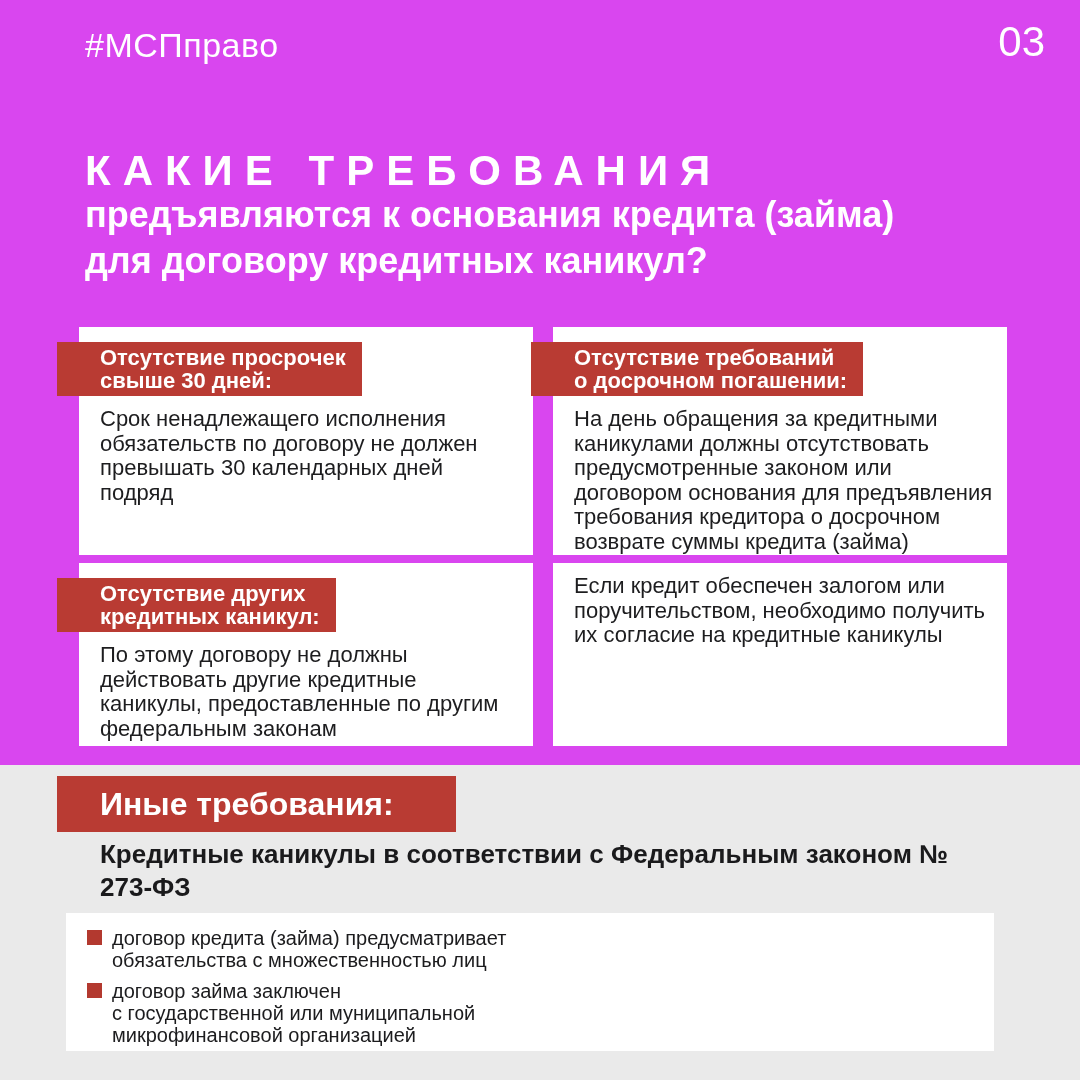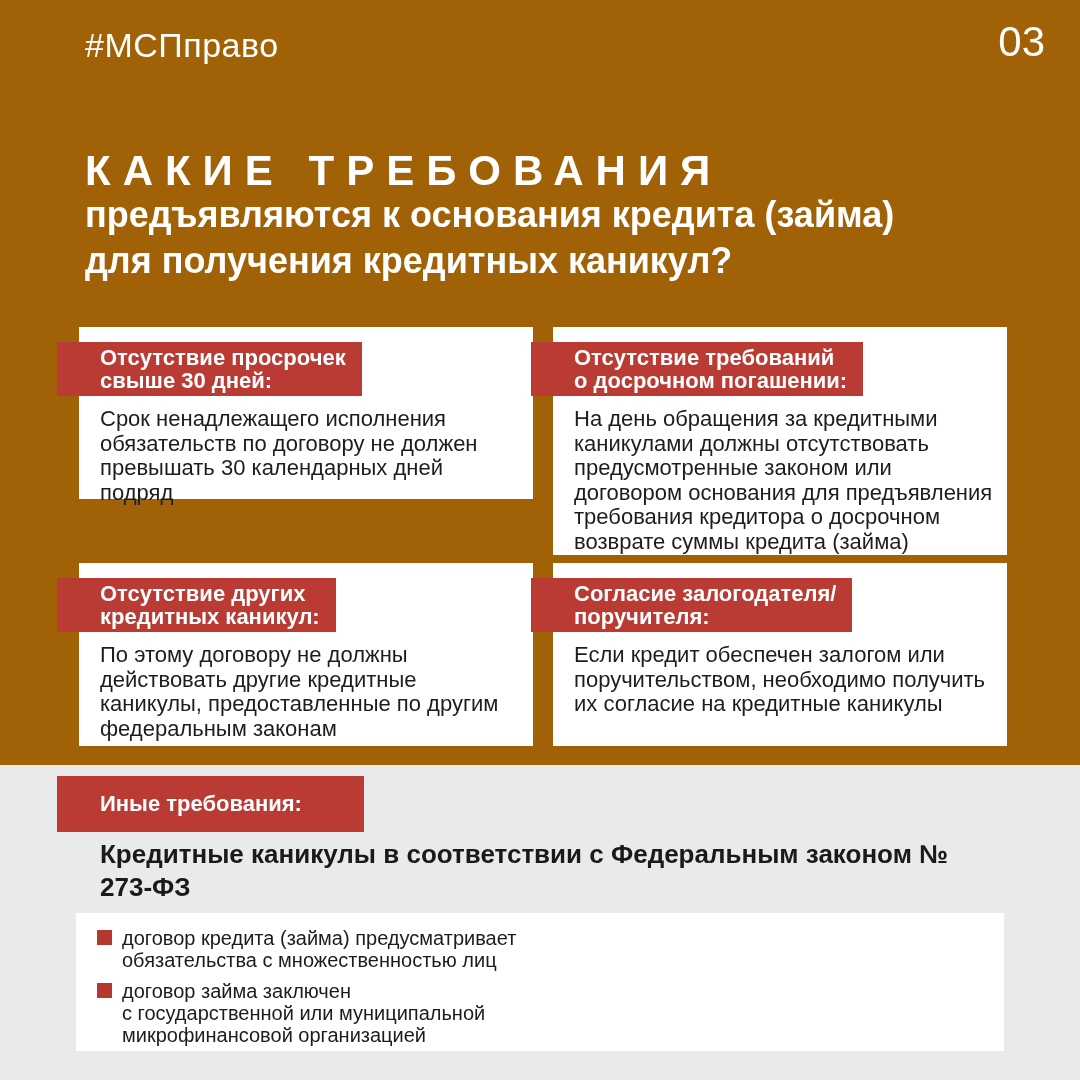--- a/index.html
+++ b/index.html
@@ -1,62 +1,62 @@
 <!DOCTYPE html>
 <html><head>
 <meta charset="utf-8">
 <style>
   html,body{margin:0;padding:0;background:#2b2b2b;}
   .poster{
     position:relative;width:1080px;height:1080px;overflow:hidden;
-    background:#a16207;
+    background:#d946ef;
     font-family:"Liberation Sans", sans-serif;
     -webkit-font-smoothing:antialiased;
   }
   .gray-section{position:absolute;left:0;top:765px;width:1080px;height:315px;background:#EAEAEA;}
 
   
   .hashtag{position:absolute;left:85px;top:26px;font-size:34px;font-weight:500;color:#ffffff;letter-spacing:0.5px;}
   .page-number{position:absolute;right:35px;top:18px;font-size:42px;font-weight:400;color:#ffffff;text-align:right;}
 
   
   .title{position:absolute;left:85px;top:150px;color:#ffffff;width:950px;}
   .title-line1{font-size:42px;line-height:42px;font-weight:bold;letter-spacing:12px;white-space:nowrap;}
   .title-line2,.title-line3{font-size:36px;line-height:46px;font-weight:bold;}
 
   
   .card{position:absolute;background:#ffffff;box-sizing:border-box;}
-  .card-1{left:79px;top:327px;width:454px;height:172px;}
+  .card-1{left:79px;top:327px;width:454px;height:228px;}
   .card-2{left:553px;top:327px;width:454px;height:228px;}
   .card-3{left:79px;top:563px;width:454px;height:183px;}
   .card-4{left:553px;top:563px;width:454px;height:183px;}
   .card-banner{
     display:block;width:fit-content;margin:15px 0 0 -22px;
     background:#B93B33;color:#ffffff;font-weight:bold;
     font-size:22px;line-height:23px;padding:4px 16px 4px 43px;
     white-space:pre-line;
   }
   .card-body{
     margin-top:11px;padding:0 12px 0 21px;
     font-size:22px;line-height:24.5px;color:#1d1d1f;
   }
 
   
   .other-banner{
     position:absolute;left:57px;top:776px;height:56px;box-sizing:border-box;
     background:#B93B33;color:#ffffff;font-weight:bold;
-    font-size:22px;line-height:28px;padding:14px 62px 14px 43px;white-space:nowrap;
+    font-size:32px;line-height:28px;padding:14px 62px 14px 43px;white-space:nowrap;
   }
   .other-intro{
     position:absolute;left:100px;top:838px;width:880px;
     font-size:26px;line-height:33px;font-weight:bold;color:#1a1a1c;
     white-space:pre-line;
   }
   .bullets-card{
-    position:absolute;left:76px;top:913px;width:928px;height:138px;
+    position:absolute;left:66px;top:913px;width:928px;height:138px;
     background:#ffffff;box-sizing:border-box;
     display:flex;padding:14px 18px 0 21px;
   }
   .bullets-col{box-sizing:border-box;}
   .bullets-col-left{width:478px;padding-right:30px;}
   .bullets-col-right{flex:1;}
   .bullet-item{display:flex;margin-bottom:9px;}
   .bullet-square{flex:none;width:15px;height:15px;background:#B3392F;margin:3px 10px 0 0;}
   .bullet-text{font-size:20px;line-height:22px;color:#1c1c1e;white-space:pre-line;}
 </style>
@@ -66,21 +66,21 @@
 <div class="poster">
 
   <div class="gray-section"></div>
 
   <div class="hashtag">#МСПправо</div>
   <div class="page-number">03</div>
 
   <div class="title">
     <div class="title-line1">КАКИЕ ТРЕБОВАНИЯ</div>
     <div class="title-line2">предъявляются к основания кредита (займа)</div>
-    <div class="title-line3">для получения кредитных каникул?</div>
+    <div class="title-line3">для договору кредитных каникул?</div>
   </div>
 
   <div class="card card-1">
     <div class="card-banner">Отсутствие просрочек
 свыше 30 дней:</div>
     <div class="card-body">Срок ненадлежащего исполнения обязательств по договору не должен превышать 30 календарных дней подряд</div>
   </div>
 
   <div class="card card-2">
     <div class="card-banner">Отсутствие требований
@@ -88,22 +88,20 @@
     <div class="card-body">На день обращения за кредитными каникулами должны отсутствовать предусмотренные законом или договором основания для предъявления требования кредитора о досрочном возврате суммы кредита (займа)</div>
   </div>
 
   <div class="card card-3">
     <div class="card-banner">Отсутствие других
 кредитных каникул:</div>
     <div class="card-body">По этому договору не должны действовать другие кредитные каникулы, предоставленные по другим федеральным законам</div>
   </div>
 
   <div class="card card-4">
-    <div class="card-banner">Согласие залогодателя/
-поручителя:</div>
     <div class="card-body">Если кредит обеспечен залогом или поручительством, необходимо получить их согласие на кредитные каникулы</div>
   </div>
 
   <div class="other-banner">Иные требования:</div>
   <div class="other-intro">Кредитные каникулы в соответствии с Федеральным законом № 273-ФЗ
 нельзя получить в случае, если:</div>
 
   <div class="bullets-card">
     <div class="bullets-col bullets-col-left">
       <div class="bullet-item">

